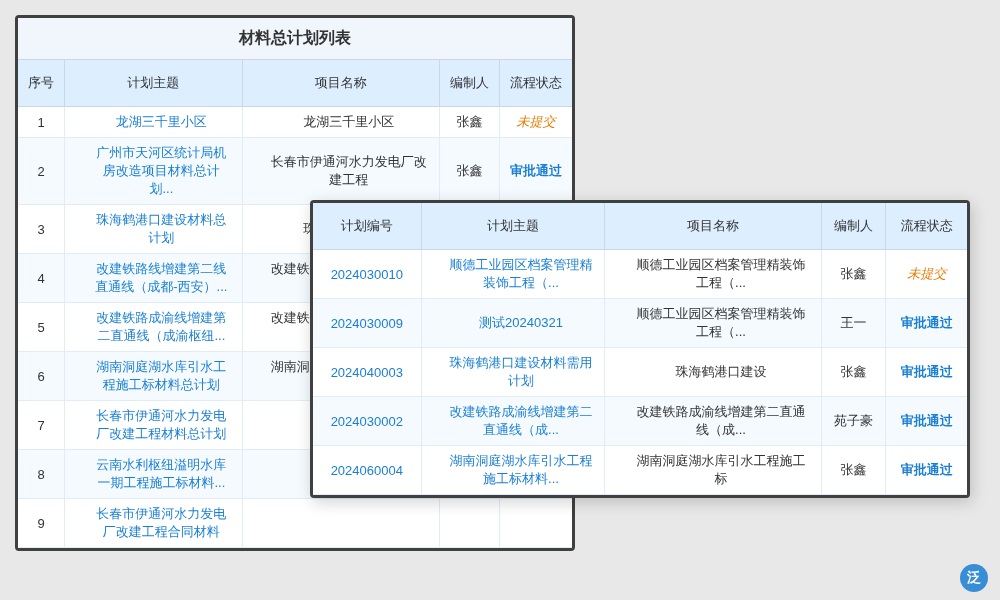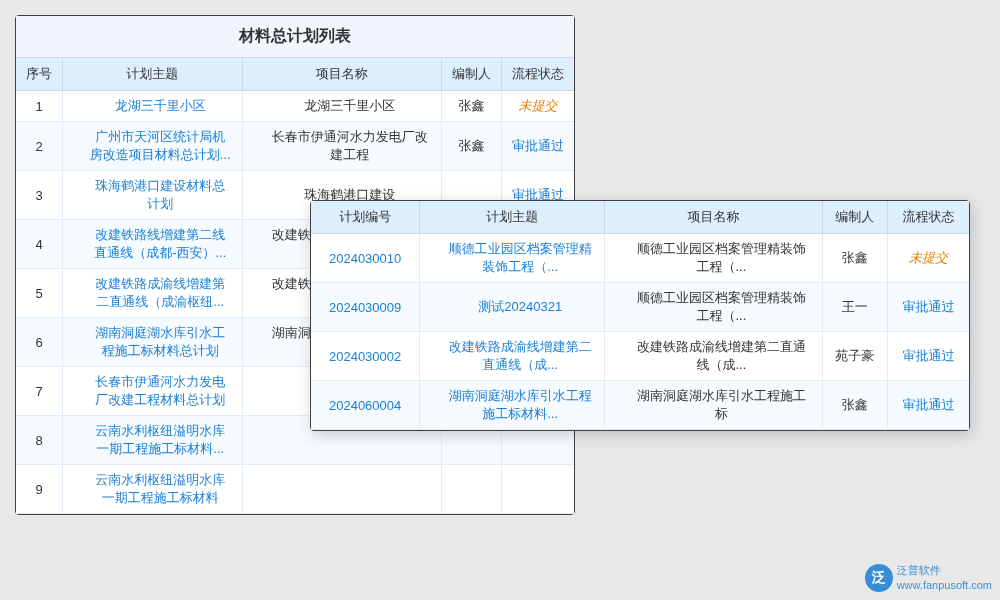--- a/index.html
+++ b/index.html
@@ -8,21 +8,21 @@
       height: 600px;
       background: #e8e8e8;
       font-family: "Microsoft YaHei", "SimHei", Arial, sans-serif;
       font-size: 13px;
       overflow: hidden;
       position: relative;
     }
 
     .table-container {
       background: #b91c1c;
-      border: 1px solid #404040;
+      border: 3px solid #404040;
       border-radius: 4px;
       position: absolute;
     }
 
     .table-title {
       text-align: center;
       padding: 10px 0;
       font-size: 16px;
       font-weight: bold;
       color: #333;
@@ -33,21 +33,21 @@
     table {
       width: 100%;
       border-collapse: collapse;
     }
 
     thead tr {
       background: #ddeeff;
     }
 
     thead th {
-      padding: 7px 10px;
+      padding: 14px 10px;
       text-align: center;
       color: #333;
       font-weight: normal;
       border-bottom: 1px solid #c8d8e8;
       border-right: 1px solid #c8d8e8;
       white-space: nowrap;
     }
 
     thead th:last-child { border-right: none; }
 
@@ -74,20 +74,21 @@
       padding-left: 26px;
     }
 
     .status-pending {
       color: #e67c00;
       font-style: italic;
     }
 
     .status-approved {
       color: #1a7fd4;
+      font-weight: bold;
     }
 
     .link-text {
       color: #1a7fd4;
       cursor: pointer;
     }
 
     
     .table1 {
       top: 15px;
@@ -214,21 +215,21 @@
         </tr>
         <tr>
           <td>8</td>
           <td class="td-left link-text">云南水利枢纽溢明水库一期工程施工标材料...</td>
           <td class="td-left"></td>
           <td></td>
           <td></td>
         </tr>
         <tr>
           <td>9</td>
-          <td class="td-left link-text">云南水利枢纽溢明水库一期工程施工标材料</td>
+          <td class="td-left link-text">长春市伊通河水力发电厂改建工程合同材料</td>
           <td class="td-left"></td>
           <td></td>
           <td></td>
         </tr>
       </tbody>
   </table>
 </div>
 
 <div class="table-container table2">
   <table>
@@ -250,36 +251,39 @@
           <td class="status-pending">未提交</td>
         </tr>
         <tr>
           <td class="link-text">2024030009</td>
           <td class="td-left link-text">测试20240321</td>
           <td class="td-left">顺德工业园区档案管理精装饰工程（...</td>
           <td>王一</td>
           <td class="status-approved">审批通过</td>
         </tr>
         <tr>
+          <td class="link-text">2024040003</td>
+          <td class="td-left link-text">珠海鹤港口建设材料需用计划</td>
+          <td class="td-left">珠海鹤港口建设</td>
+          <td>张鑫</td>
+          <td class="status-approved">审批通过</td>
+        </tr>
+        <tr>
           <td class="link-text">2024030002</td>
           <td class="td-left link-text">改建铁路成渝线增建第二直通线（成...</td>
           <td class="td-left">改建铁路成渝线增建第二直通线（成...</td>
           <td>苑子豪</td>
           <td class="status-approved">审批通过</td>
         </tr>
         <tr>
           <td class="link-text">2024060004</td>
           <td class="td-left link-text">湖南洞庭湖水库引水工程施工标材料...</td>
           <td class="td-left">湖南洞庭湖水库引水工程施工标</td>
           <td>张鑫</td>
           <td class="status-approved">审批通过</td>
         </tr>
       </tbody>
   </table>
 </div>
 
 <div class="watermark">
   <div class="watermark-logo">泛</div>
-  <div class="watermark-text">
-    <div>泛普软件</div>
-    <div>www.fanpusoft.com</div>
-  </div>
 </div>
 
 </body></html>

